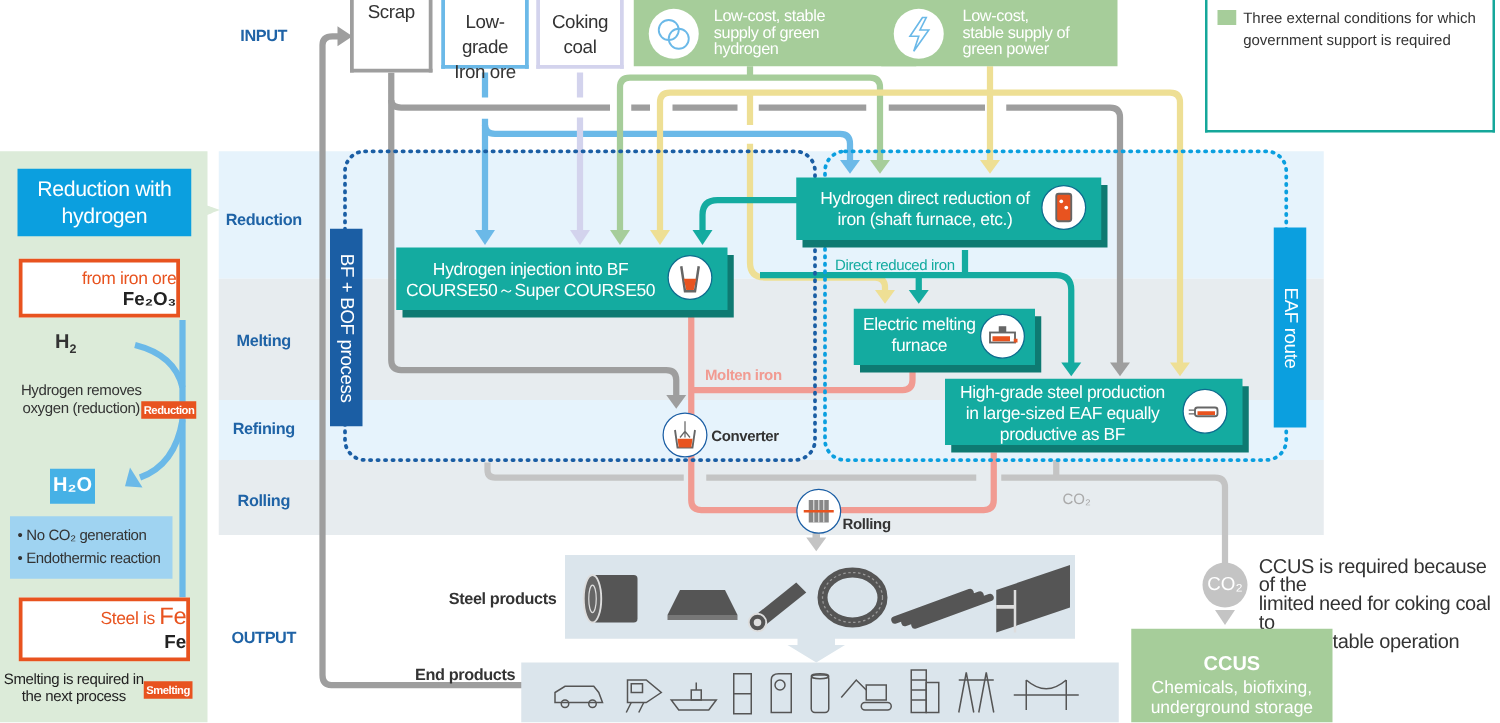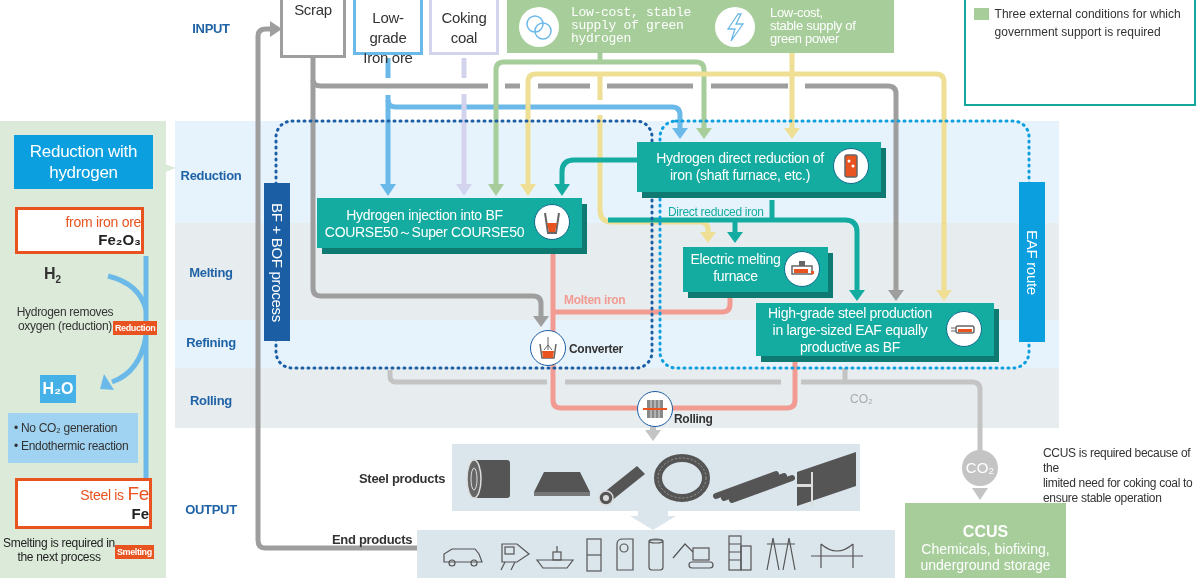--- a/index.html
+++ b/index.html
@@ -45,21 +45,21 @@
   .legend-row { display: flex; gap: 6px; }
 
   
   .tbox { background: #14aba0; color: #fff; text-align: center; font-size: 14px; line-height: 17px; box-shadow: 5px 6px 0 #0e7a72; letter-spacing: -0.3px; }
   .tbox-icon { width: 36px; height: 36px; border-radius: 50%; background: #fff; border: 1px solid #0e6b8e; }
 
   .route-bar { color: #fff; font-size: 15px; writing-mode: vertical-rl; text-align: center; letter-spacing: -0.3px; }
 
   .products-box { background: #dbe5ec; }
   .ccus-box { background: #a6cd9a; color: #fff; text-align: center; }
-  .small-text { font-size: 12px; color: #333; letter-spacing: -0.3px; margin-left: 36px; }
+  .small-text { font-size: 16px; color: #333; letter-spacing: -0.3px; }
 </style>
 </head>
 <body>
 
 <div class="abs band band-light" style="top:121px;height:102px;"></div>
 <div class="abs band band-grey" style="top:223px;height:97px;"></div>
 <div class="abs band band-light" style="top:320px;height:48px;"></div>
 <div class="abs band band-grey" style="top:368px;height:60px;"></div>
 
 <div class="abs stage-label" style="top:21px;">INPUT</div>
@@ -162,21 +162,21 @@
   <span>Scrap</span>
 </div>
 <div class="abs input-box" style="left:353px;top:0;width:70px;height:55px;border:3px solid #6bb9e8;border-top:none;padding-top:8px;">
   <div>Low-grade</div>
   <div>Iron ore</div>
 </div>
 <div class="abs input-box" style="left:429px;top:0;width:70px;height:55px;border:3px solid #d3d3ed;border-top:none;padding-top:8px;">
   <div>Coking</div>
   <div>coal</div>
 </div>
-<div class="abs green-cond" style="left:507px;top:0;width:226px;height:53px;font-family:Liberation Mono, monospace;">
+<div class="abs green-cond" style="left:507px;top:0;width:226px;height:53px;">
   <div class="abs cond-icon" style="left:12px;top:7px;">
     <svg width="40" height="40">
         <circle cx="16" cy="17" r="8" fill="none" stroke="#6bb9e8" stroke-width="1.5"></circle>
         <circle cx="24" cy="24" r="8" fill="none" stroke="#6bb9e8" stroke-width="1.5"></circle>
       </svg>
   </div>
   <div class="abs" style="left:64px;top:6px;">
     <div>Low-cost, stable</div>
     <div>supply of green</div>
     <div>hydrogen</div>

